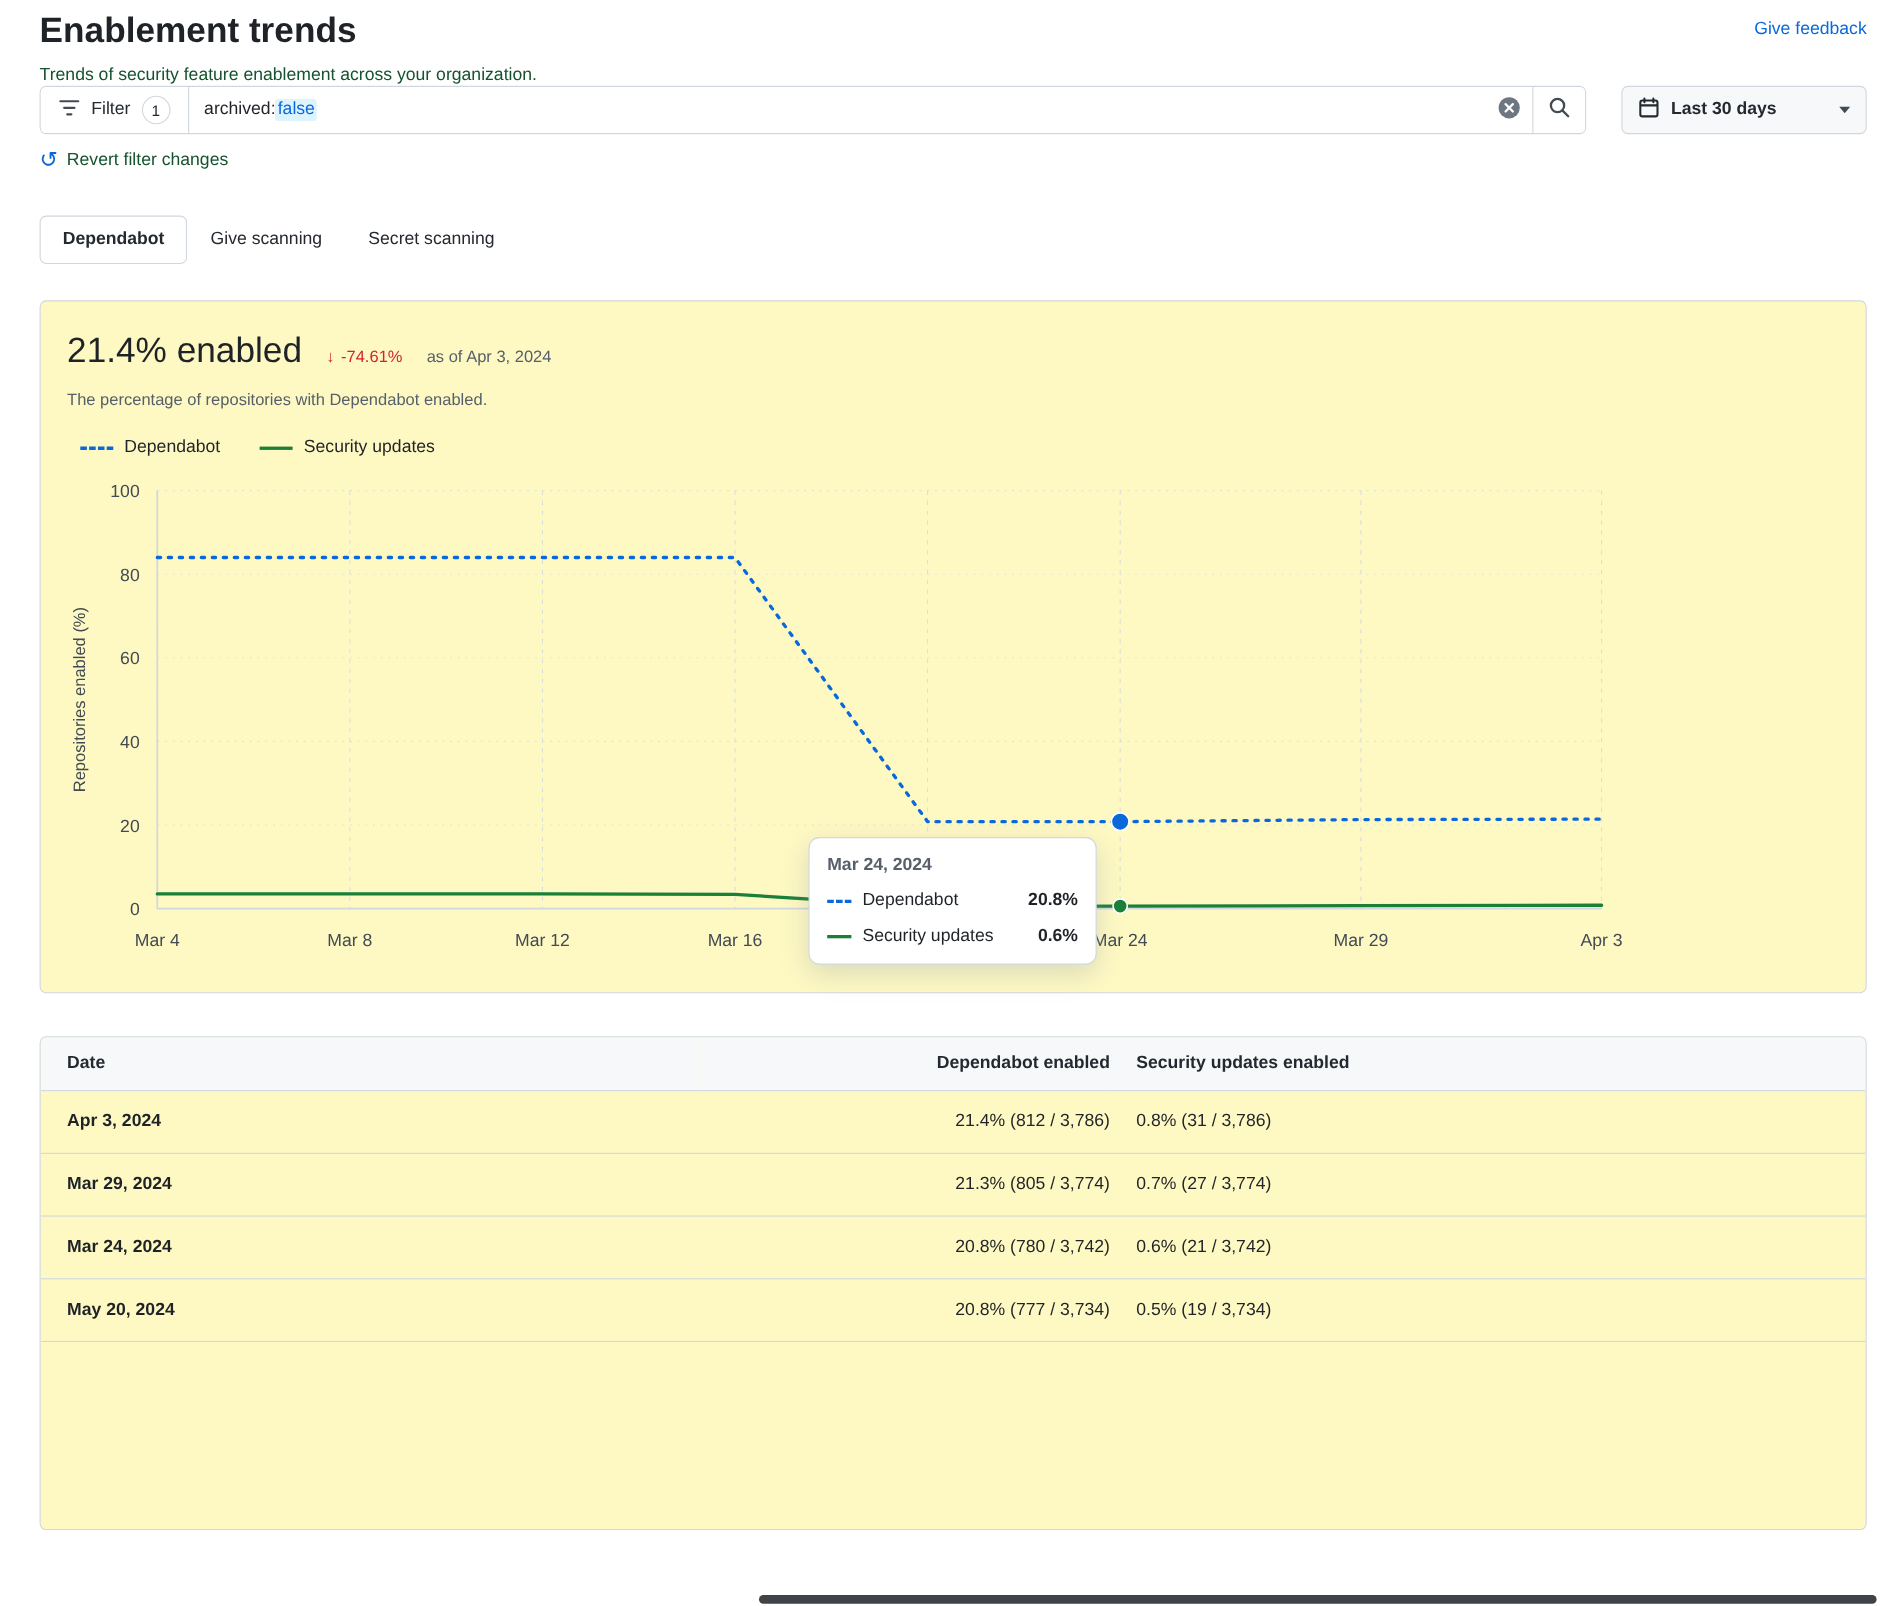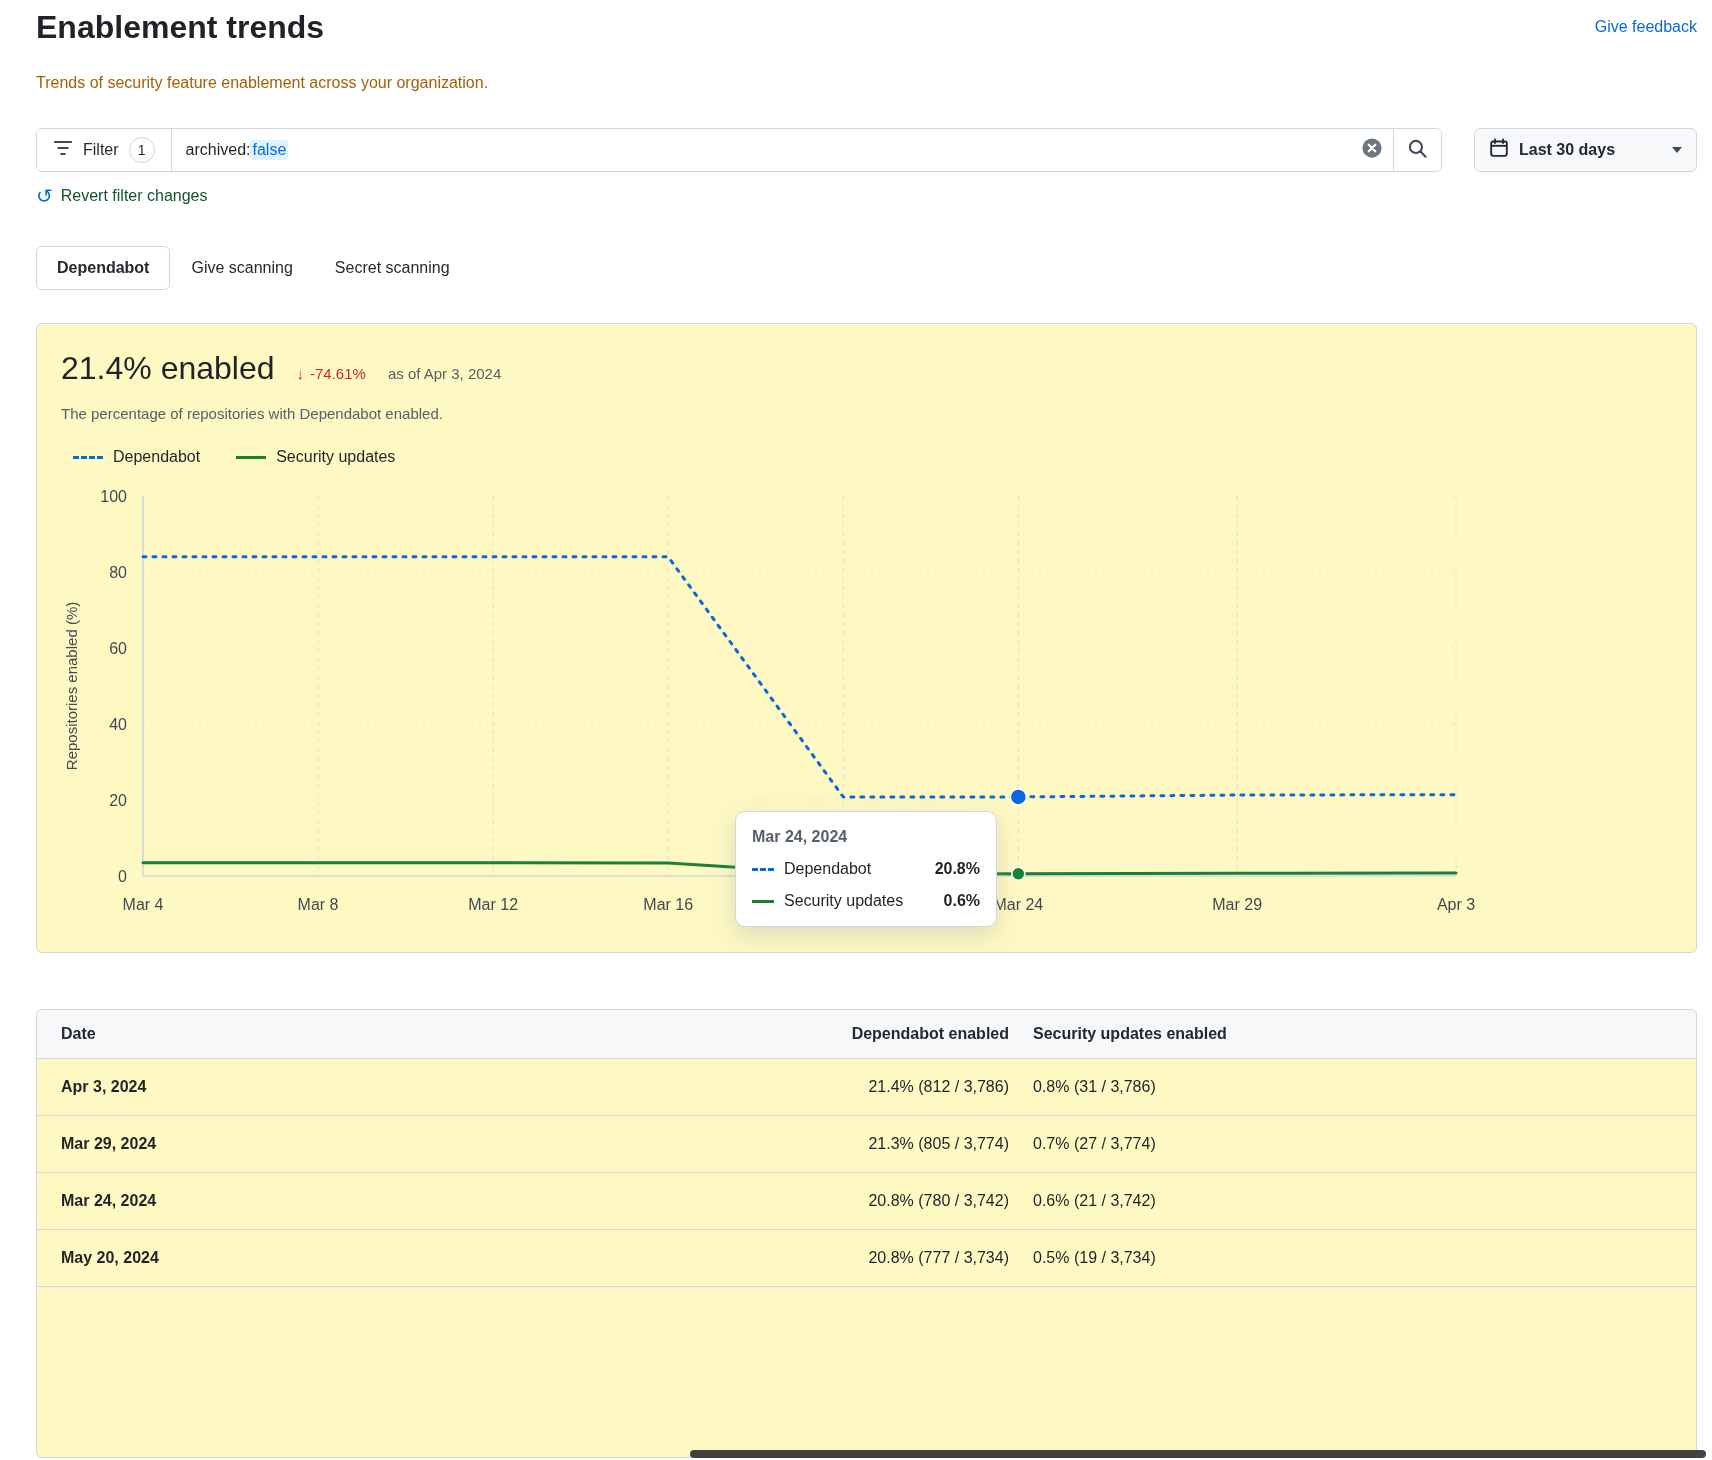--- a/index.html
+++ b/index.html
@@ -8,24 +8,24 @@
     width: 1712px; height: 1460px; position: relative; overflow: hidden;
     font-family: "Liberation Sans", "DejaVu Sans", sans-serif;
     color: #1f2328; font-size: 16px;
   }
   .content { width: 1661px; margin-left: 36px; padding-top: 8px; }
 
   
   .page-header { display: flex; justify-content: space-between; align-items: flex-start; }
   .page-title { font-size: 32px; font-weight: 600; line-height: 1.2; }
   .feedback-link { color: #0969da; font-size: 16px; text-decoration: none; margin-top: 10px; cursor: pointer; }
-  .subtitle { color: #a16207; font-size: 16px; margin-top: 28px; }
-
-  
-  .filter-row { display: flex; gap: 32px; margin-top: 36px; }
+  .subtitle { color: #14532d; font-size: 16px; margin-top: 14px; }
+
+  
+  .filter-row { display: flex; gap: 32px; }
   .filter-group {
     flex: 1; display: flex; align-items: stretch; height: 44px;
     border: 1px solid #d0d7de; border-radius: 6px; background: #fff; overflow: hidden;
   }
   .filter-btn {
     display: flex; align-items: center; gap: 10px; padding: 0 16px;
     border-right: 1px solid #d0d7de; background: #fff; cursor: pointer; white-space: nowrap;
   }
   .filter-btn-label { font-weight: 500; color: #24292f; }
   .counter {
@@ -90,21 +90,21 @@
     background: #fff; border: 1px solid #d0d7de; border-radius: 10px;
     box-shadow: 0 8px 24px rgba(140,149,159,0.3);
     padding: 16px; z-index: 5;
   }
   .tooltip-title { color: #57606a; font-weight: 600; font-size: 16px; }
   .tooltip-row { display: flex; align-items: center; gap: 10px; margin-top: 14px; font-size: 16px; }
   .tooltip-row .swatch { width: 22px; }
   .tooltip-value { margin-left: auto; font-weight: 700; }
 
   
-  .table-card { margin-top: 56px; overflow: hidden; }
+  .table-card { margin-top: 39px; overflow: hidden; }
   table.data-table { width: 100%; border-collapse: collapse; font-size: 16px; }
   .data-table th {
     background: #f6f8fa; font-weight: 600; color: #24292f;
     padding: 15px 24px; text-align: left;
   }
   .data-table td { padding: 19px 24px; border-top: 1px solid #d0d7de; }
   .data-table th:nth-child(2), .data-table td:nth-child(2) { text-align: right; padding-right: 0; }
   .data-table th:nth-child(3), .data-table td:nth-child(3) { text-align: left; padding-right: 24px; }
   .data-table td.date-cell { font-weight: 600; }
   .data-table tr.partial td { height: 170px; }

